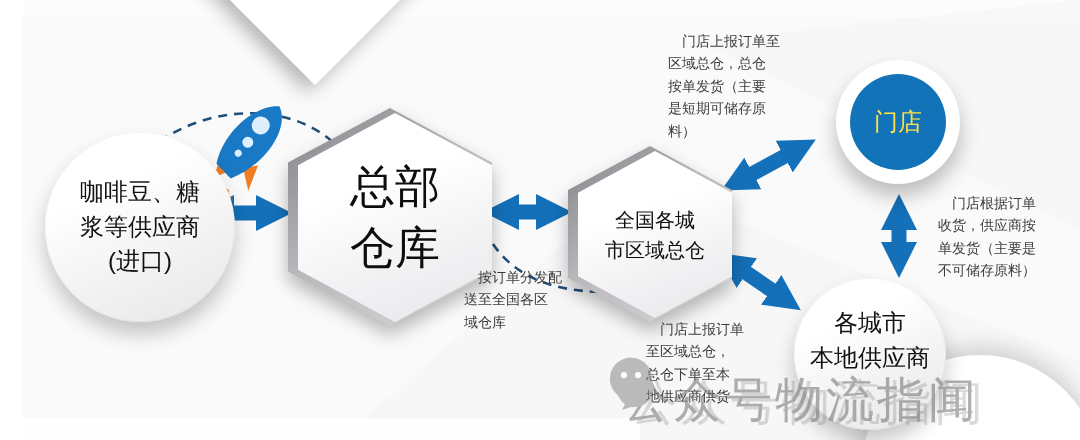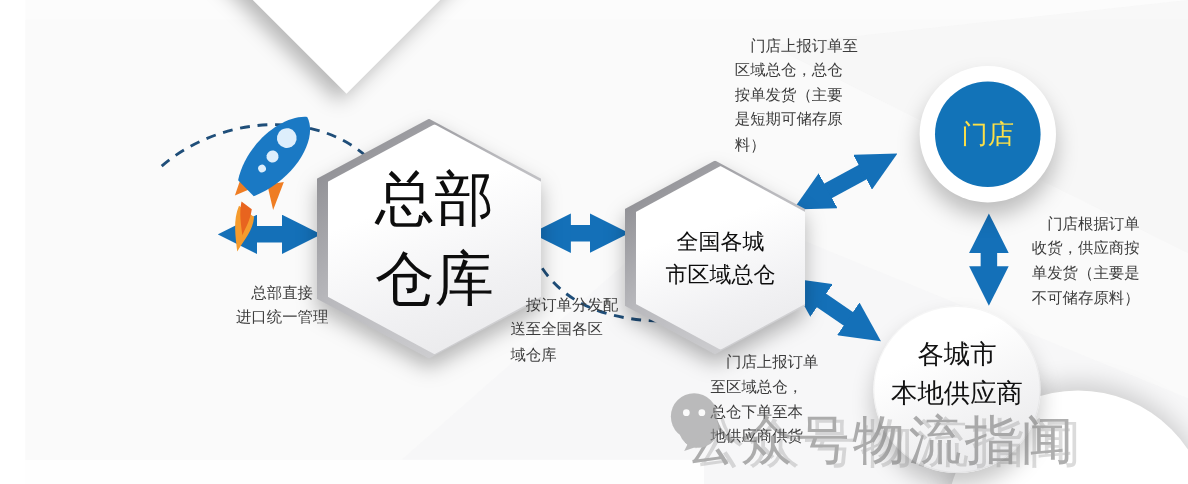--- a/index.html
+++ b/index.html
@@ -96,25 +96,30 @@
       <path d="M6,34 C-2,42 -6,52 -10,60 C-2,55 4,52 10,45 Z" fill="#e8641f"></path>
       <path d="M22,12 L4,26 L26,30 Z" fill="#ef7d23"></path>
       <path d="M34,34 L26,56 L48,40 Z" fill="#ef7d23"></path>
       <path d="M14,16 C38,-8 80,-12 98,2 C96,24 58,44 18,36 Z" fill="#1a79c4"></path>
       <circle cx="72" cy="8" r="9" fill="#ddeefc"></circle>
       <circle cx="52" cy="15" r="5.5" fill="#ddeefc"></circle>
       <circle cx="38" cy="19" r="3.5" fill="#ddeefc"></circle>
     </g>
   </svg>
 
+  <div class="circle-node" style="left:45px;top:132px;width:190px;height:190px;">
+    <div class="label" style="font-size:24px;">咖啡豆、糖
+浆等供应商
+(进口)</div>
+  </div>
 
   <div class="hex" style="left:288px;top:108px;width:204px;height:218px;">
     <div class="hex-back"></div>
     <div class="hex-face">
-      <div class="label" style="font-size:54px;line-height:1.35;font-weight:500;">总部
+      <div class="label" style="font-size:45px;line-height:1.35;font-weight:500;">总部
 仓库</div>
     </div>
   </div>
 
   <div class="hex" style="left:568px;top:146px;width:164px;height:176px;">
     <div class="hex-back"></div>
     <div class="hex-face">
       <div class="label" style="font-size:20px;line-height:1.5;">全国各城
 市区域总仓</div>
     </div>
@@ -124,22 +129,20 @@
     <div class="store-inner">
       <div class="label" style="font-size:24px;">门店</div>
     </div>
   </div>
 
   <div class="circle-node" style="left:794px;top:278px;width:152px;height:152px;">
     <div class="label" style="font-size:24px;padding-bottom:26px;">各城市
 本地供应商</div>
   </div>
 
-  <div class="note center" style="left:194px;top:255px;width:125px;">总部直接
-进口统一管理</div>
 
   <div class="note" style="left:464px;top:266px;width:140px;">　按订单分发配
 送至全国各区
 域仓库</div>
 
   <div class="note" style="left:668px;top:30px;width:195px;">　门店上报订单至
 区域总仓，总仓
 按单发货（主要
 是短期可储存原
 料）</div>

